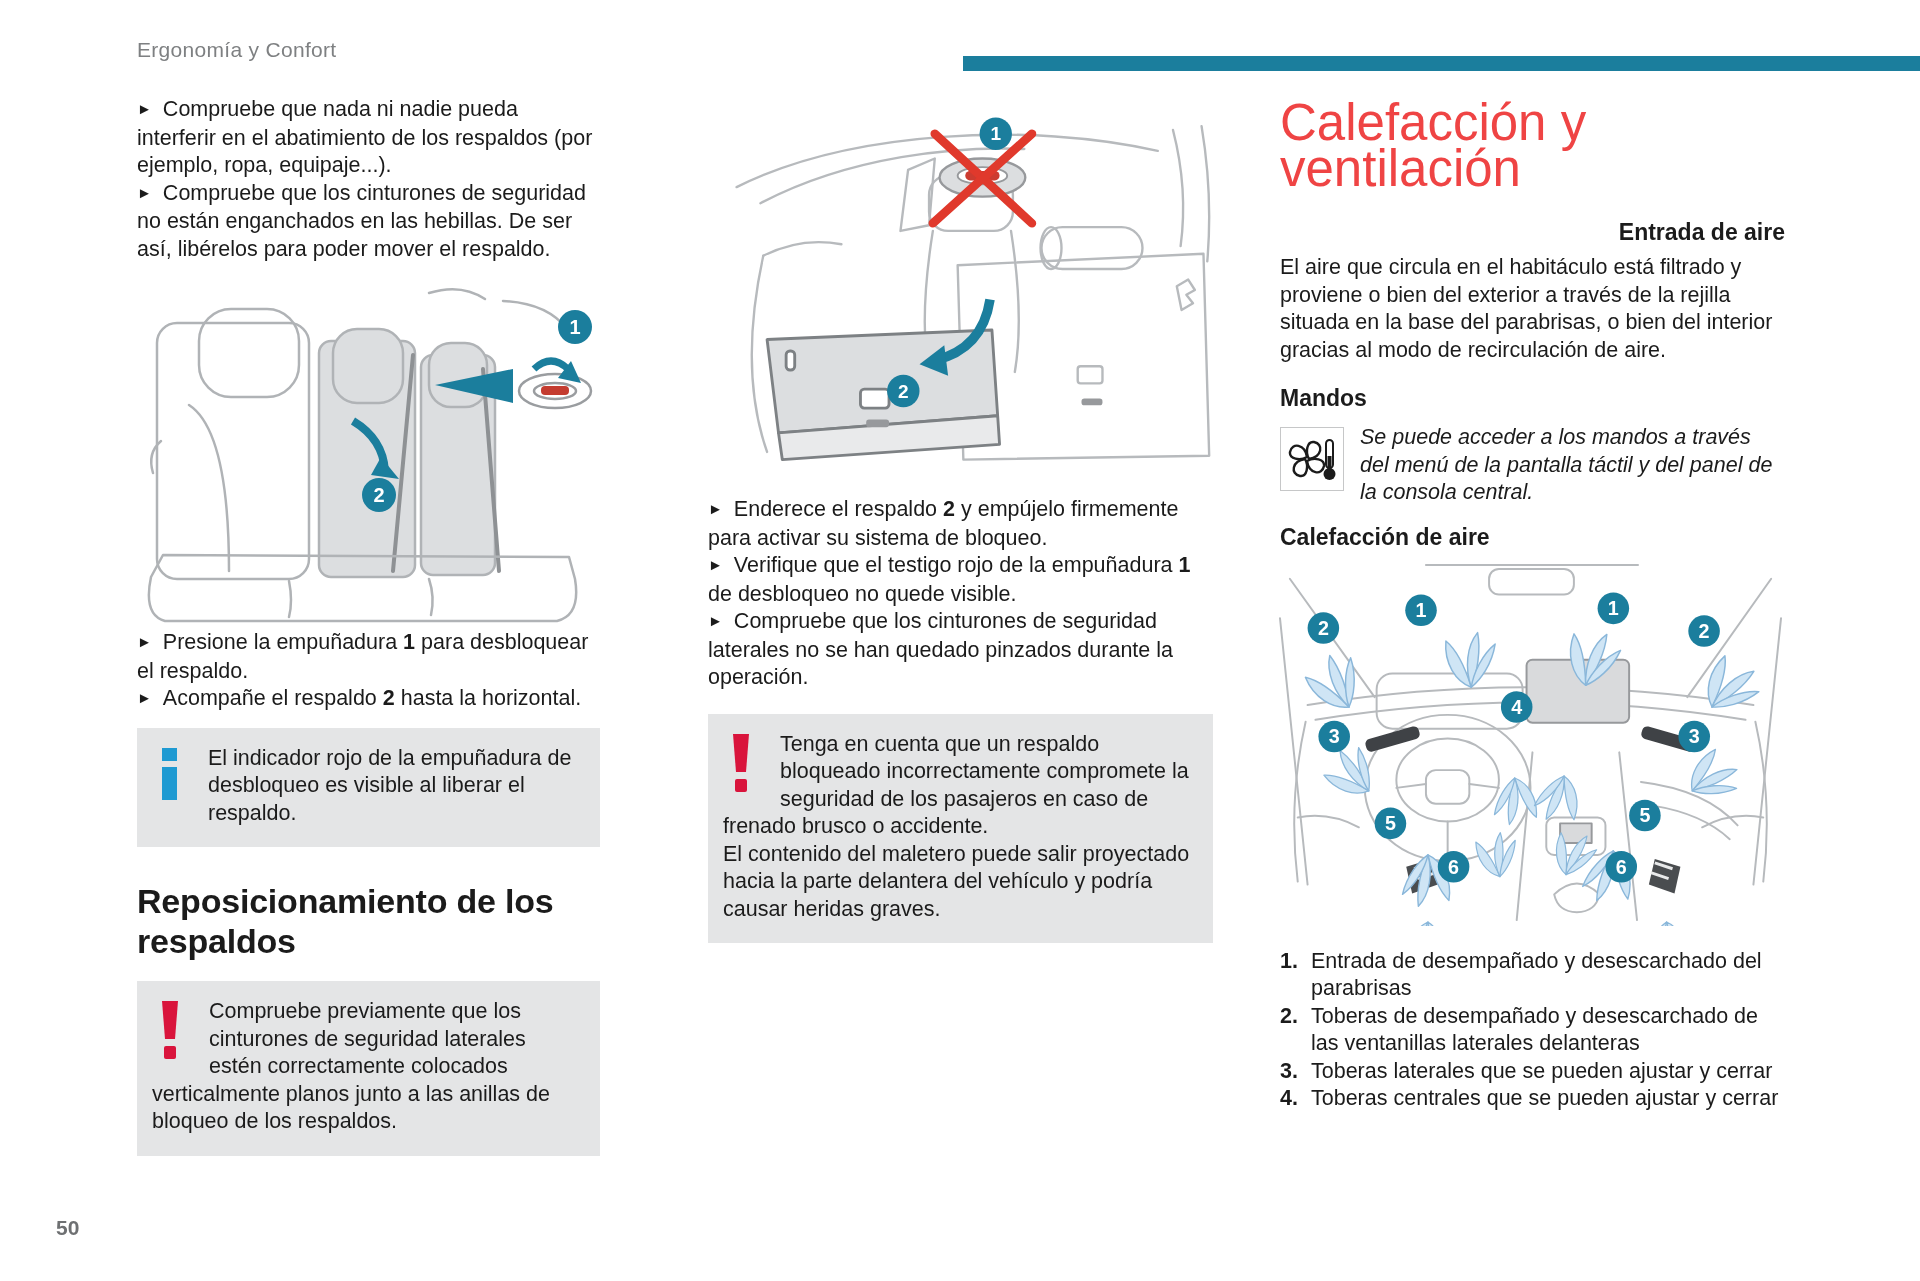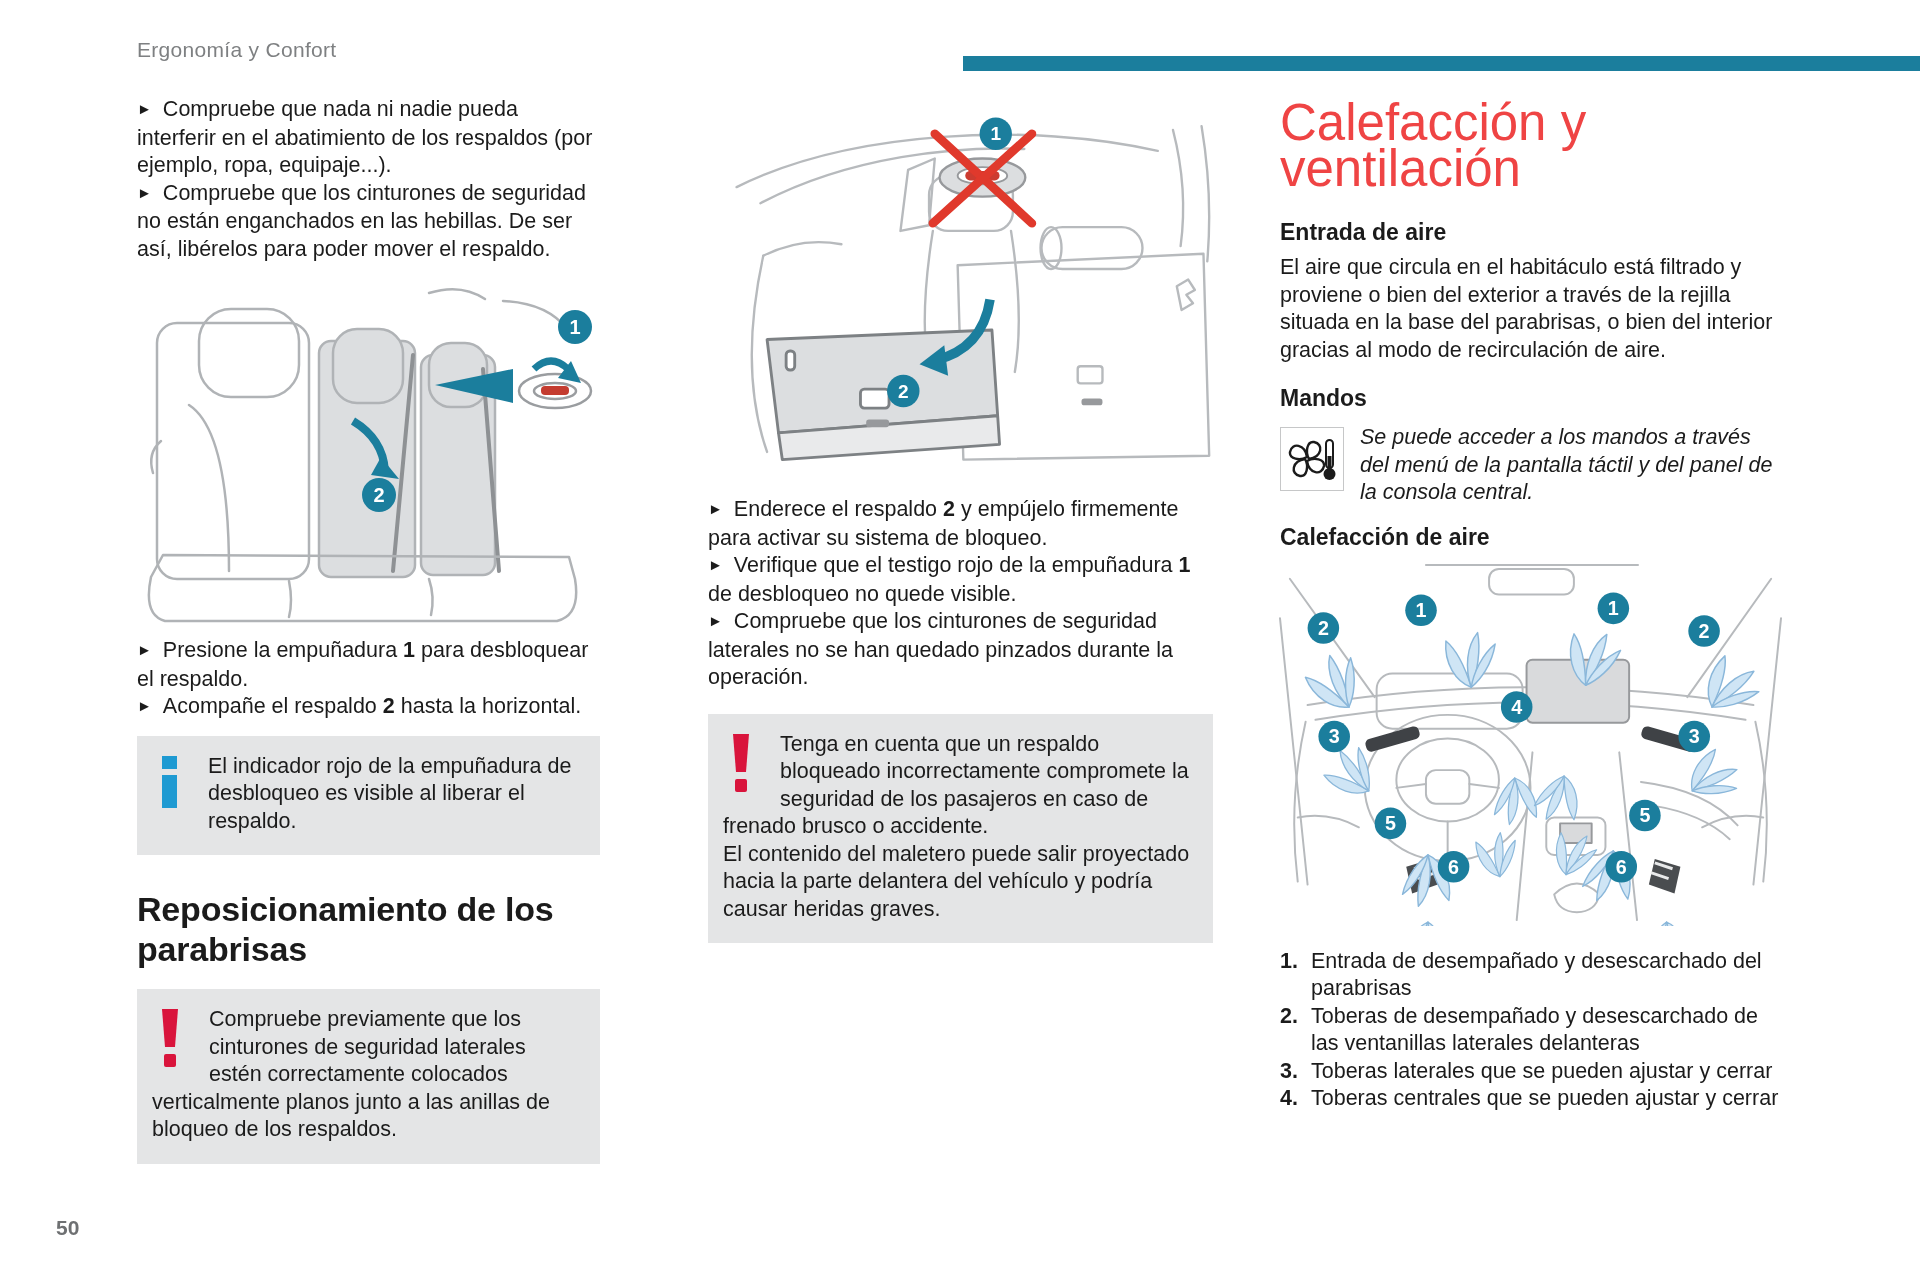--- a/index.html
+++ b/index.html
@@ -19,22 +19,22 @@
   .step{font-size:21.5px;line-height:27.5px;margin:0;}
   .step .tri{display:inline-block;font-size:15px;transform:translateY(-2px);margin-right:11px;}
 
   .graybox{background:#e4e5e6;padding:17px 18px 20px 15px;font-size:21.5px;line-height:27.5px;}
   .graybox p{margin:0;}
   .icon-float{float:left;margin:3px 30px 2px 9px;}
 
   .h-black{font-size:34px;line-height:40px;font-weight:bold;margin:34px 0 0 0;letter-spacing:-.2px;}
   .h-gray{font-size:51px;line-height:46px;font-weight:400;color:#ef4444;margin:4px 0 0 0;}
   .h-sub{font-size:23px;line-height:28px;font-weight:bold;margin:0;}
-  .mt8{margin-top:8px;}.mt14{margin-top:14px;}.mt16{margin-top:16px;}
-  .mt20{margin-top:20px;}.mt22{margin-top:22px;}.mt26{margin-top:26px;}
+  .mt8{}.mt14{margin-top:14px;}.mt16{margin-top:16px;}
+  .mt20{margin-top:20px;}.mt22{margin-top:22px;}.mt26{margin-top:26px;text-align:right;}
 
   .body-par{font-size:21.5px;line-height:27.5px;margin:8px 0 0 0;}
 
   .mandos-block{margin-top:12px;font-size:21.5px;line-height:27.5px;font-style:italic;}
   .mandos-icon-box{
     float:left;width:62px;height:62px;border:1.5px solid #c6c7c8;background:#fff;
     margin:3px 16px 4px 0;display:flex;align-items:center;justify-content:center;
   }
 
   .vent-list{margin:18px 0 0 0;padding:0;list-style:none;font-size:21.5px;line-height:27.5px;}
@@ -102,21 +102,21 @@
 
   <div class="graybox mt14">
     <svg class="icon-float" width="17" height="52" viewBox="0 0 17 52">
       <rect x="1" y="0" width="15" height="13" fill="#1e9ad2"></rect>
       <rect x="1" y="19" width="15" height="33" fill="#1e9ad2"></rect>
     </svg>
     <p>El indicador rojo de la empuñadura de desbloqueo es visible al liberar el respaldo.</p>
     <div class="clr"></div>
   </div>
 
-  <h2 class="h-black">Reposicionamiento de los parabrisas</h2>
+  <h2 class="h-black">Reposicionamiento de los respaldos</h2>
 
   <div class="graybox mt20">
     <svg class="icon-float" width="18" height="58" viewBox="0 0 18 58">
       <polygon points="1,0 17,0 14,38 4,38" fill="#d9143c"></polygon>
       <rect x="3" y="45" width="12" height="13" rx="2" fill="#d9143c"></rect>
     </svg>
     <p>Compruebe previamente que los cinturones de seguridad laterales estén correctamente colocados verticalmente planos junto a las anillas de bloqueo de los respaldos.</p>
     <div class="clr"></div>
   </div>
 </div>

